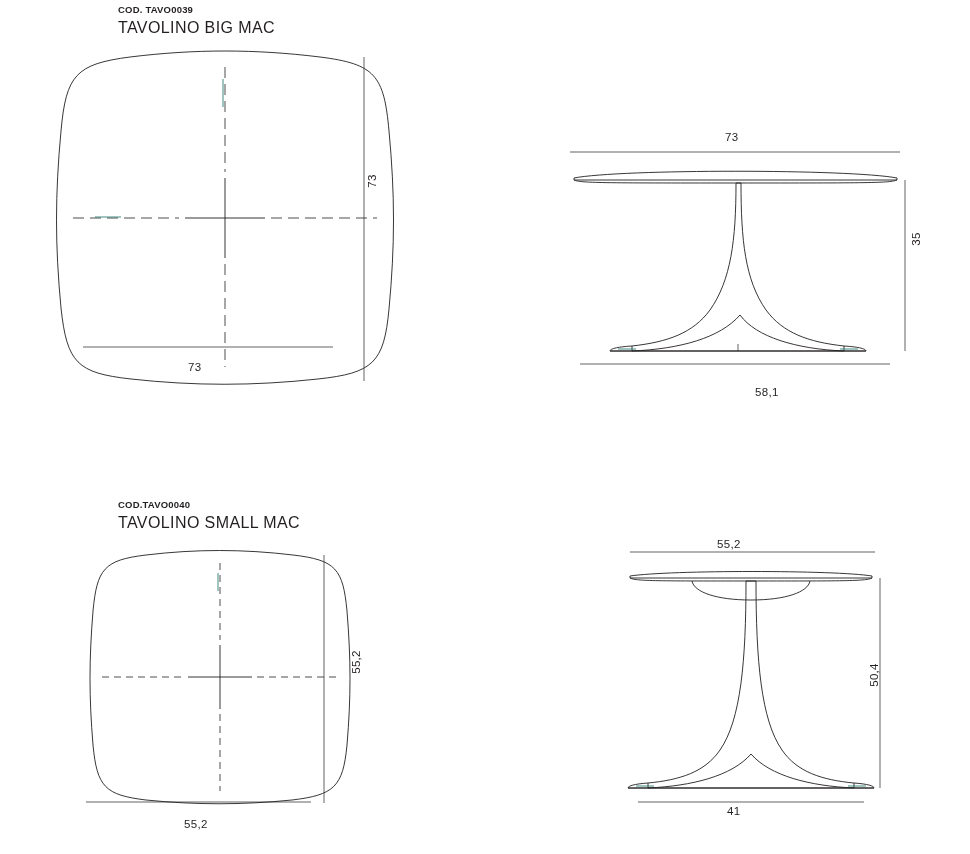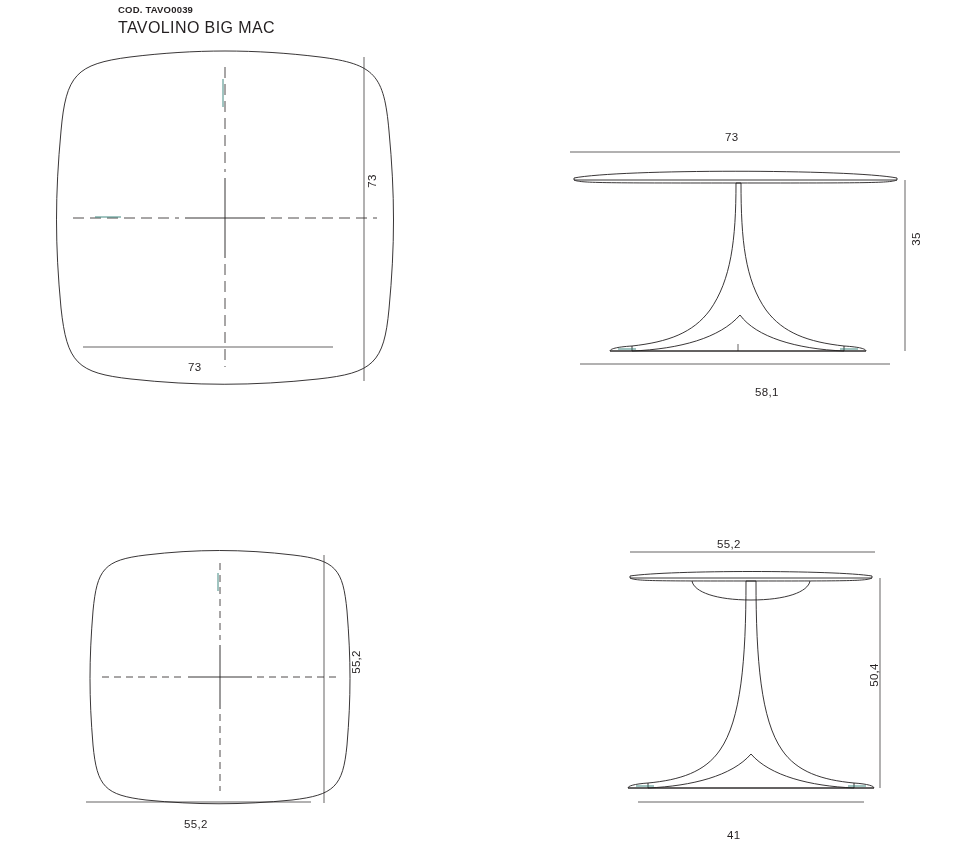--- a/index.html
+++ b/index.html
@@ -169,20 +169,24 @@
       <line class="ln-thin" x1="345" y1="50" x2="345" y2="221"></line>
 
       <line class="ln-thin" x1="20" y1="234" x2="330" y2="234"></line>
     </svg>
   </div>
 
   <div class="dimlabel" style="left:725px; top:131px;">73</div>
   <div class="dimlabel vert" style="left:909px; top:233px;">35</div>
   <div class="dimlabel" style="left:755px; top:350px;margin-top:36px;">58,1</div>
 
+  <div class="caption" style="left:118px; top:499px; width:168px;">
+    <span class="code">COD.TAVO0040</span>
+    <span class="name">TAVOLINO SMALL MAC</span>
+  </div>
 
   <div class="block" style="left:88px; top:545px;">
     <svg width="300" height="260" viewBox="0 0 300 260">
       <path class="ln" d="M 58,10
                           C 108,4 155,4 205,10
                           C 248,15 255,24 259,66
                           C 263,115 263,152 259,200
                           C 255,242 246,250 204,255
                           C 154,260 108,260 58,255
                           C 17,250 9,242 5,200
@@ -241,15 +245,15 @@
       <line class="teal" x1="228" y1="246" x2="246" y2="246"></line>
 
       <line class="ln-thin" x1="260" y1="38" x2="260" y2="248"></line>
 
       <line class="ln-thin" x1="18" y1="262" x2="244" y2="262"></line>
     </svg>
   </div>
 
   <div class="dimlabel" style="left:717px; top:538px;">55,2</div>
   <div class="dimlabel vert" style="left:862px; top:669px;">50,4</div>
-  <div class="dimlabel" style="left:727px; top:805px;margin-top:24px;">41</div>
+  <div class="dimlabel" style="left:727px; top:805px;">41</div>
 
 </div>
 
 </body></html>

